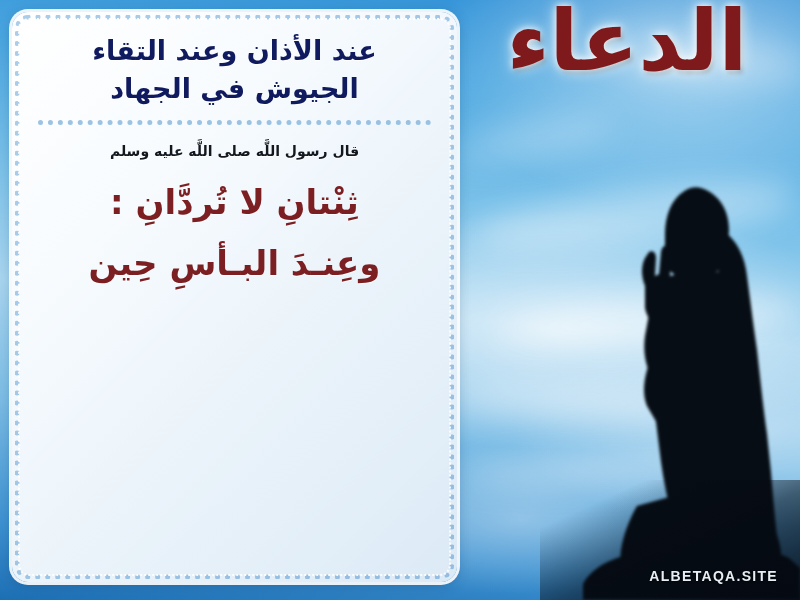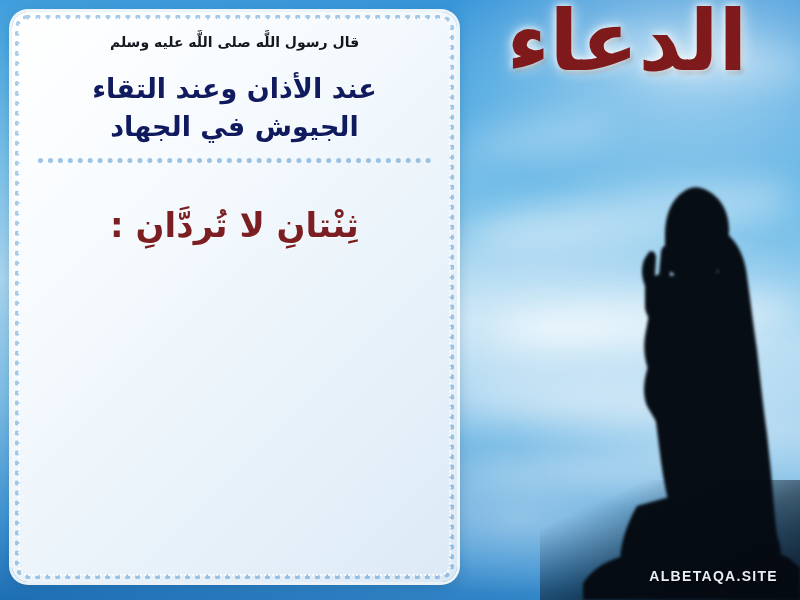--- a/index.html
+++ b/index.html
@@ -118,21 +118,21 @@
     text-align:center;
     color:#13181f;
     font-size:14px;
     font-weight:700;
     direction:rtl;
     text-shadow:0 1px 0 rgba(255,255,255,.9);
   }
 
   
   #hadith {
-    margin-top:49px;
+    margin-top:26px;
     text-align:center;
     direction:rtl;
   }
   .hadith-line {
     color:#7c1f22;
     font-size:34px;
     font-weight:700;
     line-height:1.0;
     margin-bottom:27px;
     text-shadow:0 1px 0 rgba(255,255,255,.85);
@@ -246,29 +246,30 @@
   </div>
 
   <div id="corner-shade"></div>
 
   <div id="title-block">
     <div id="title-main">الدعاء</div>
   </div>
 
   <div id="panel">
 
-    <div id="narrator">قال رسول اللَّه صلى اللَّه عليه وسلم</div>
-
     <div id="header-block">
       <div class="header-line">عند الأذان وعند التقاء</div>
       <div class="header-line">الجيوش في الجهاد</div>
       <div id="header-divider"></div>
     </div>
 
+    <div id="narrator">قال رسول اللَّه صلى اللَّه عليه وسلم</div>
+
     <div id="hadith">
       <div class="hadith-line">ثِنْتانِ لا تُردَّانِ :</div>
+      <div class="hadith-line">وعِنـدَ البـأسِ حِين</div>
     </div>
 
   </div>
 
   <div id="watermark">ALBETAQA.SITE</div>
 
 </div>
 
 </body></html>

